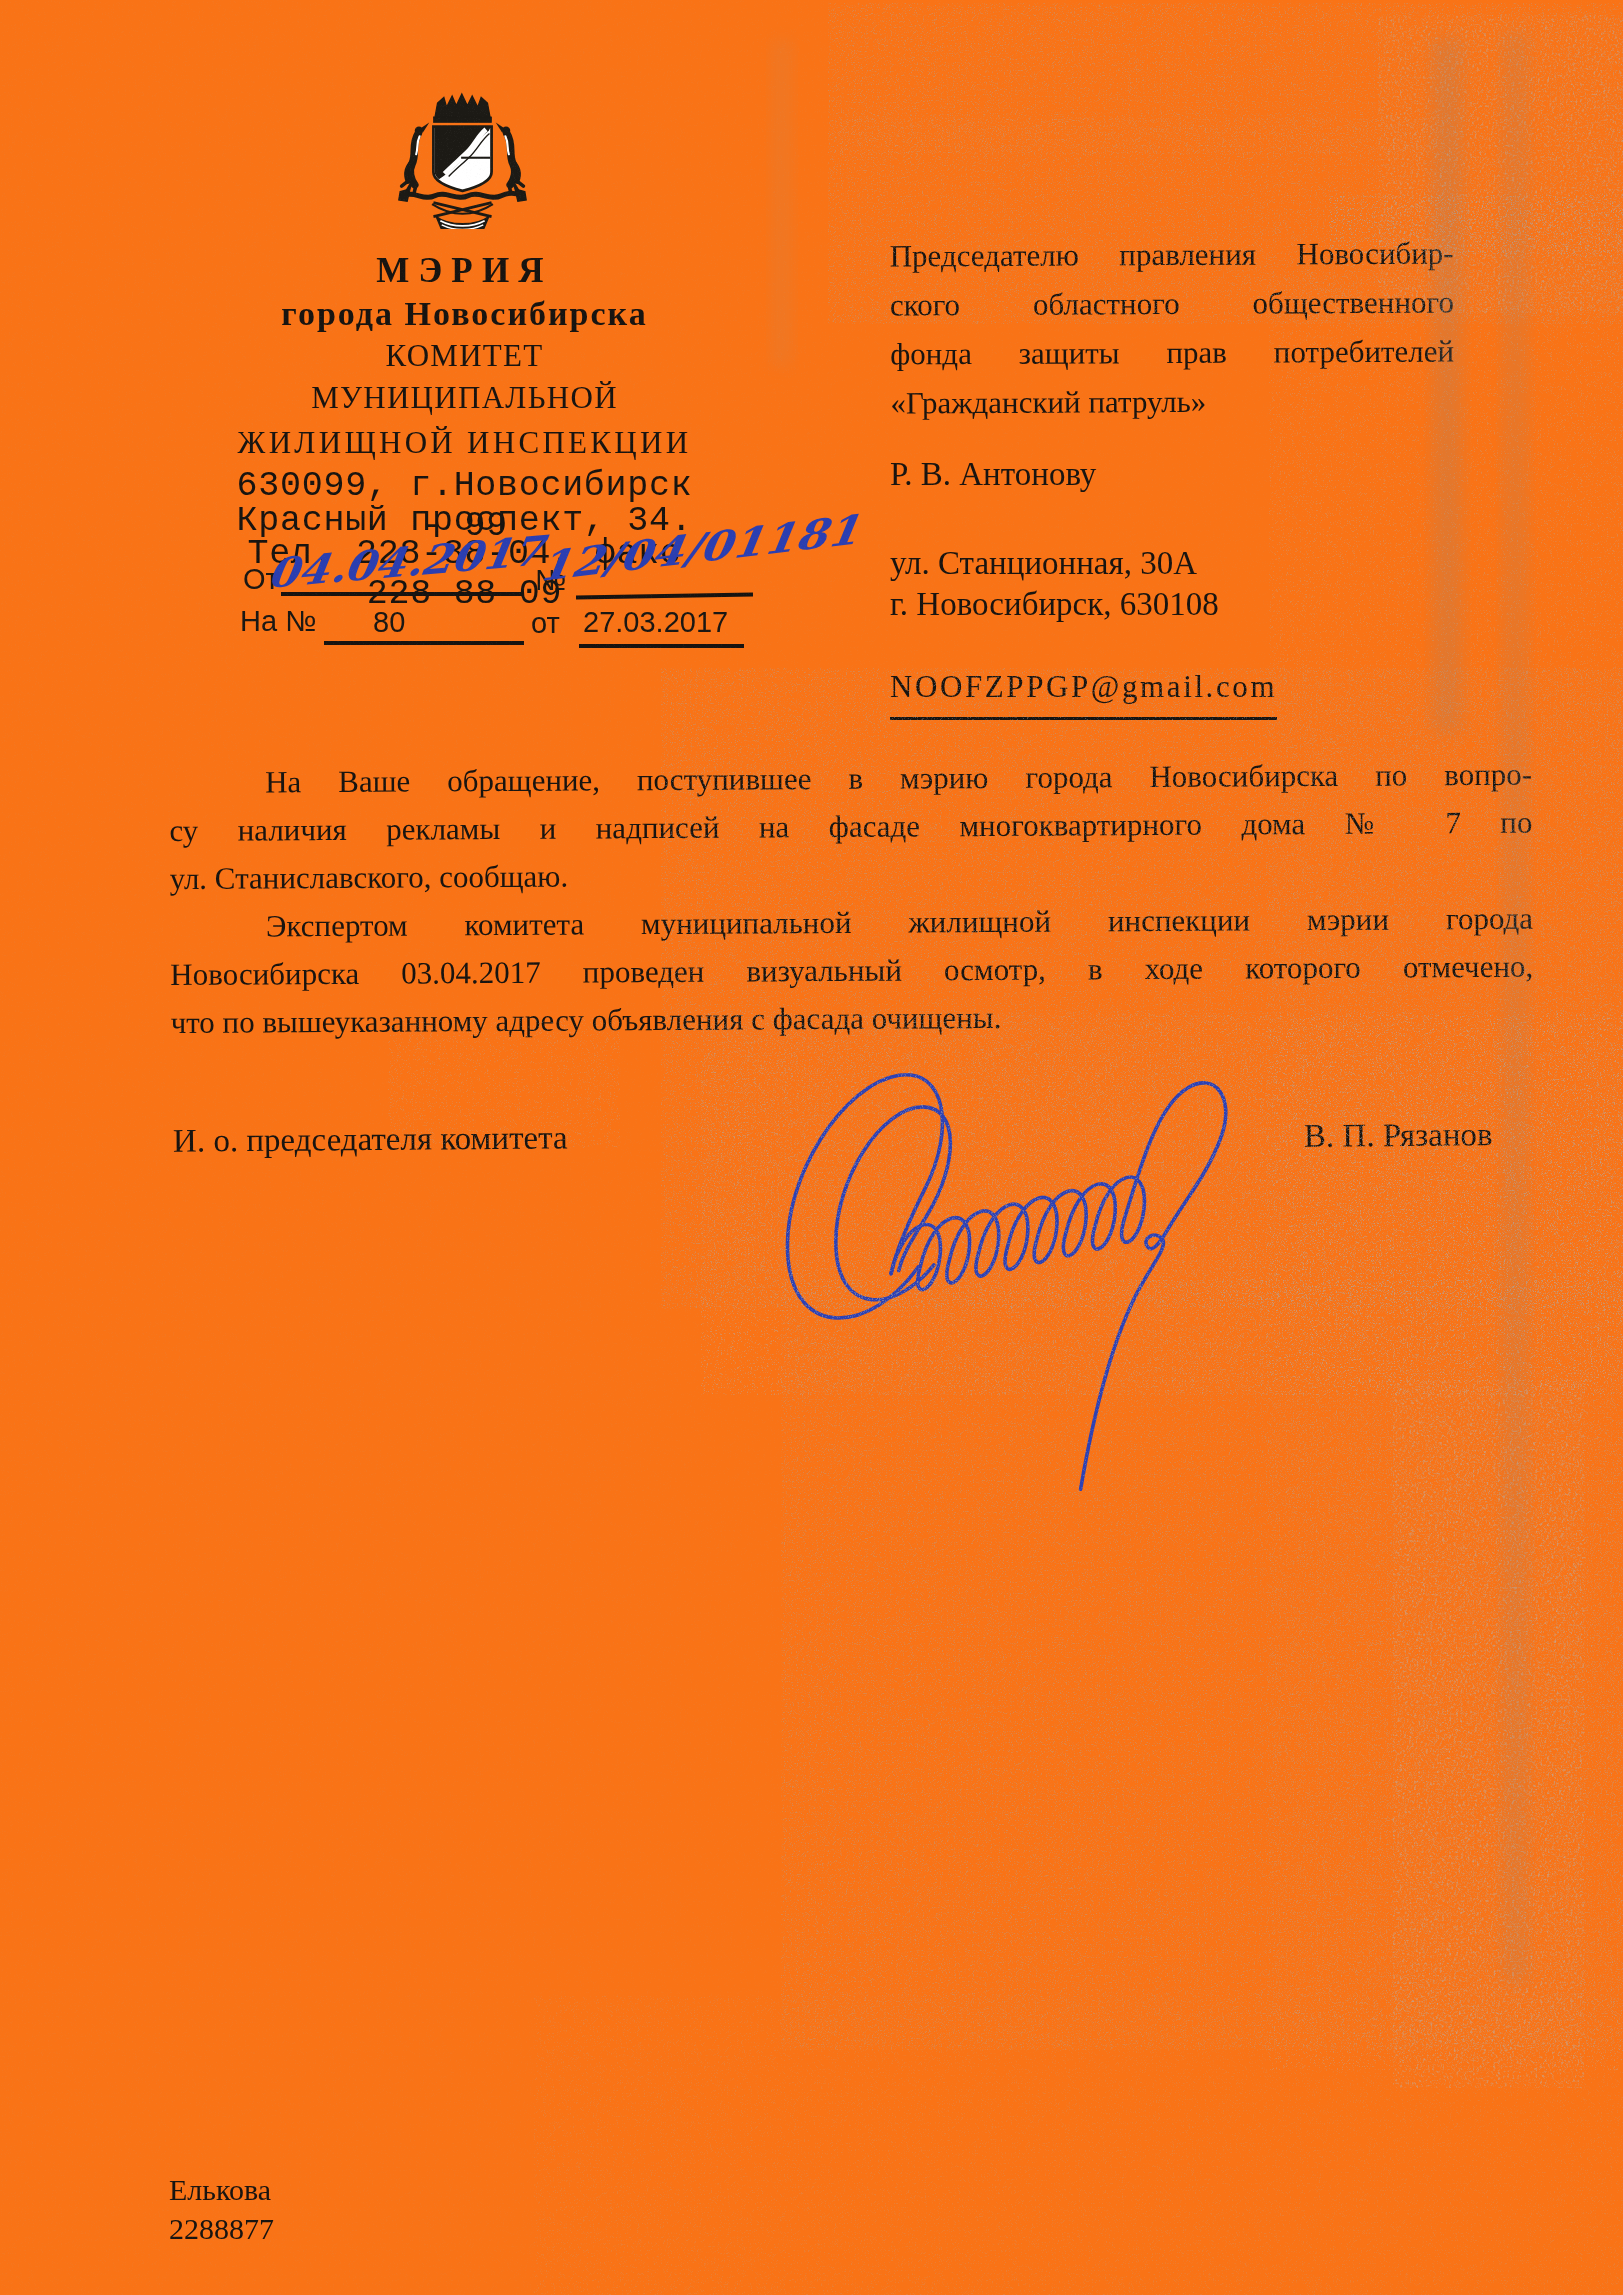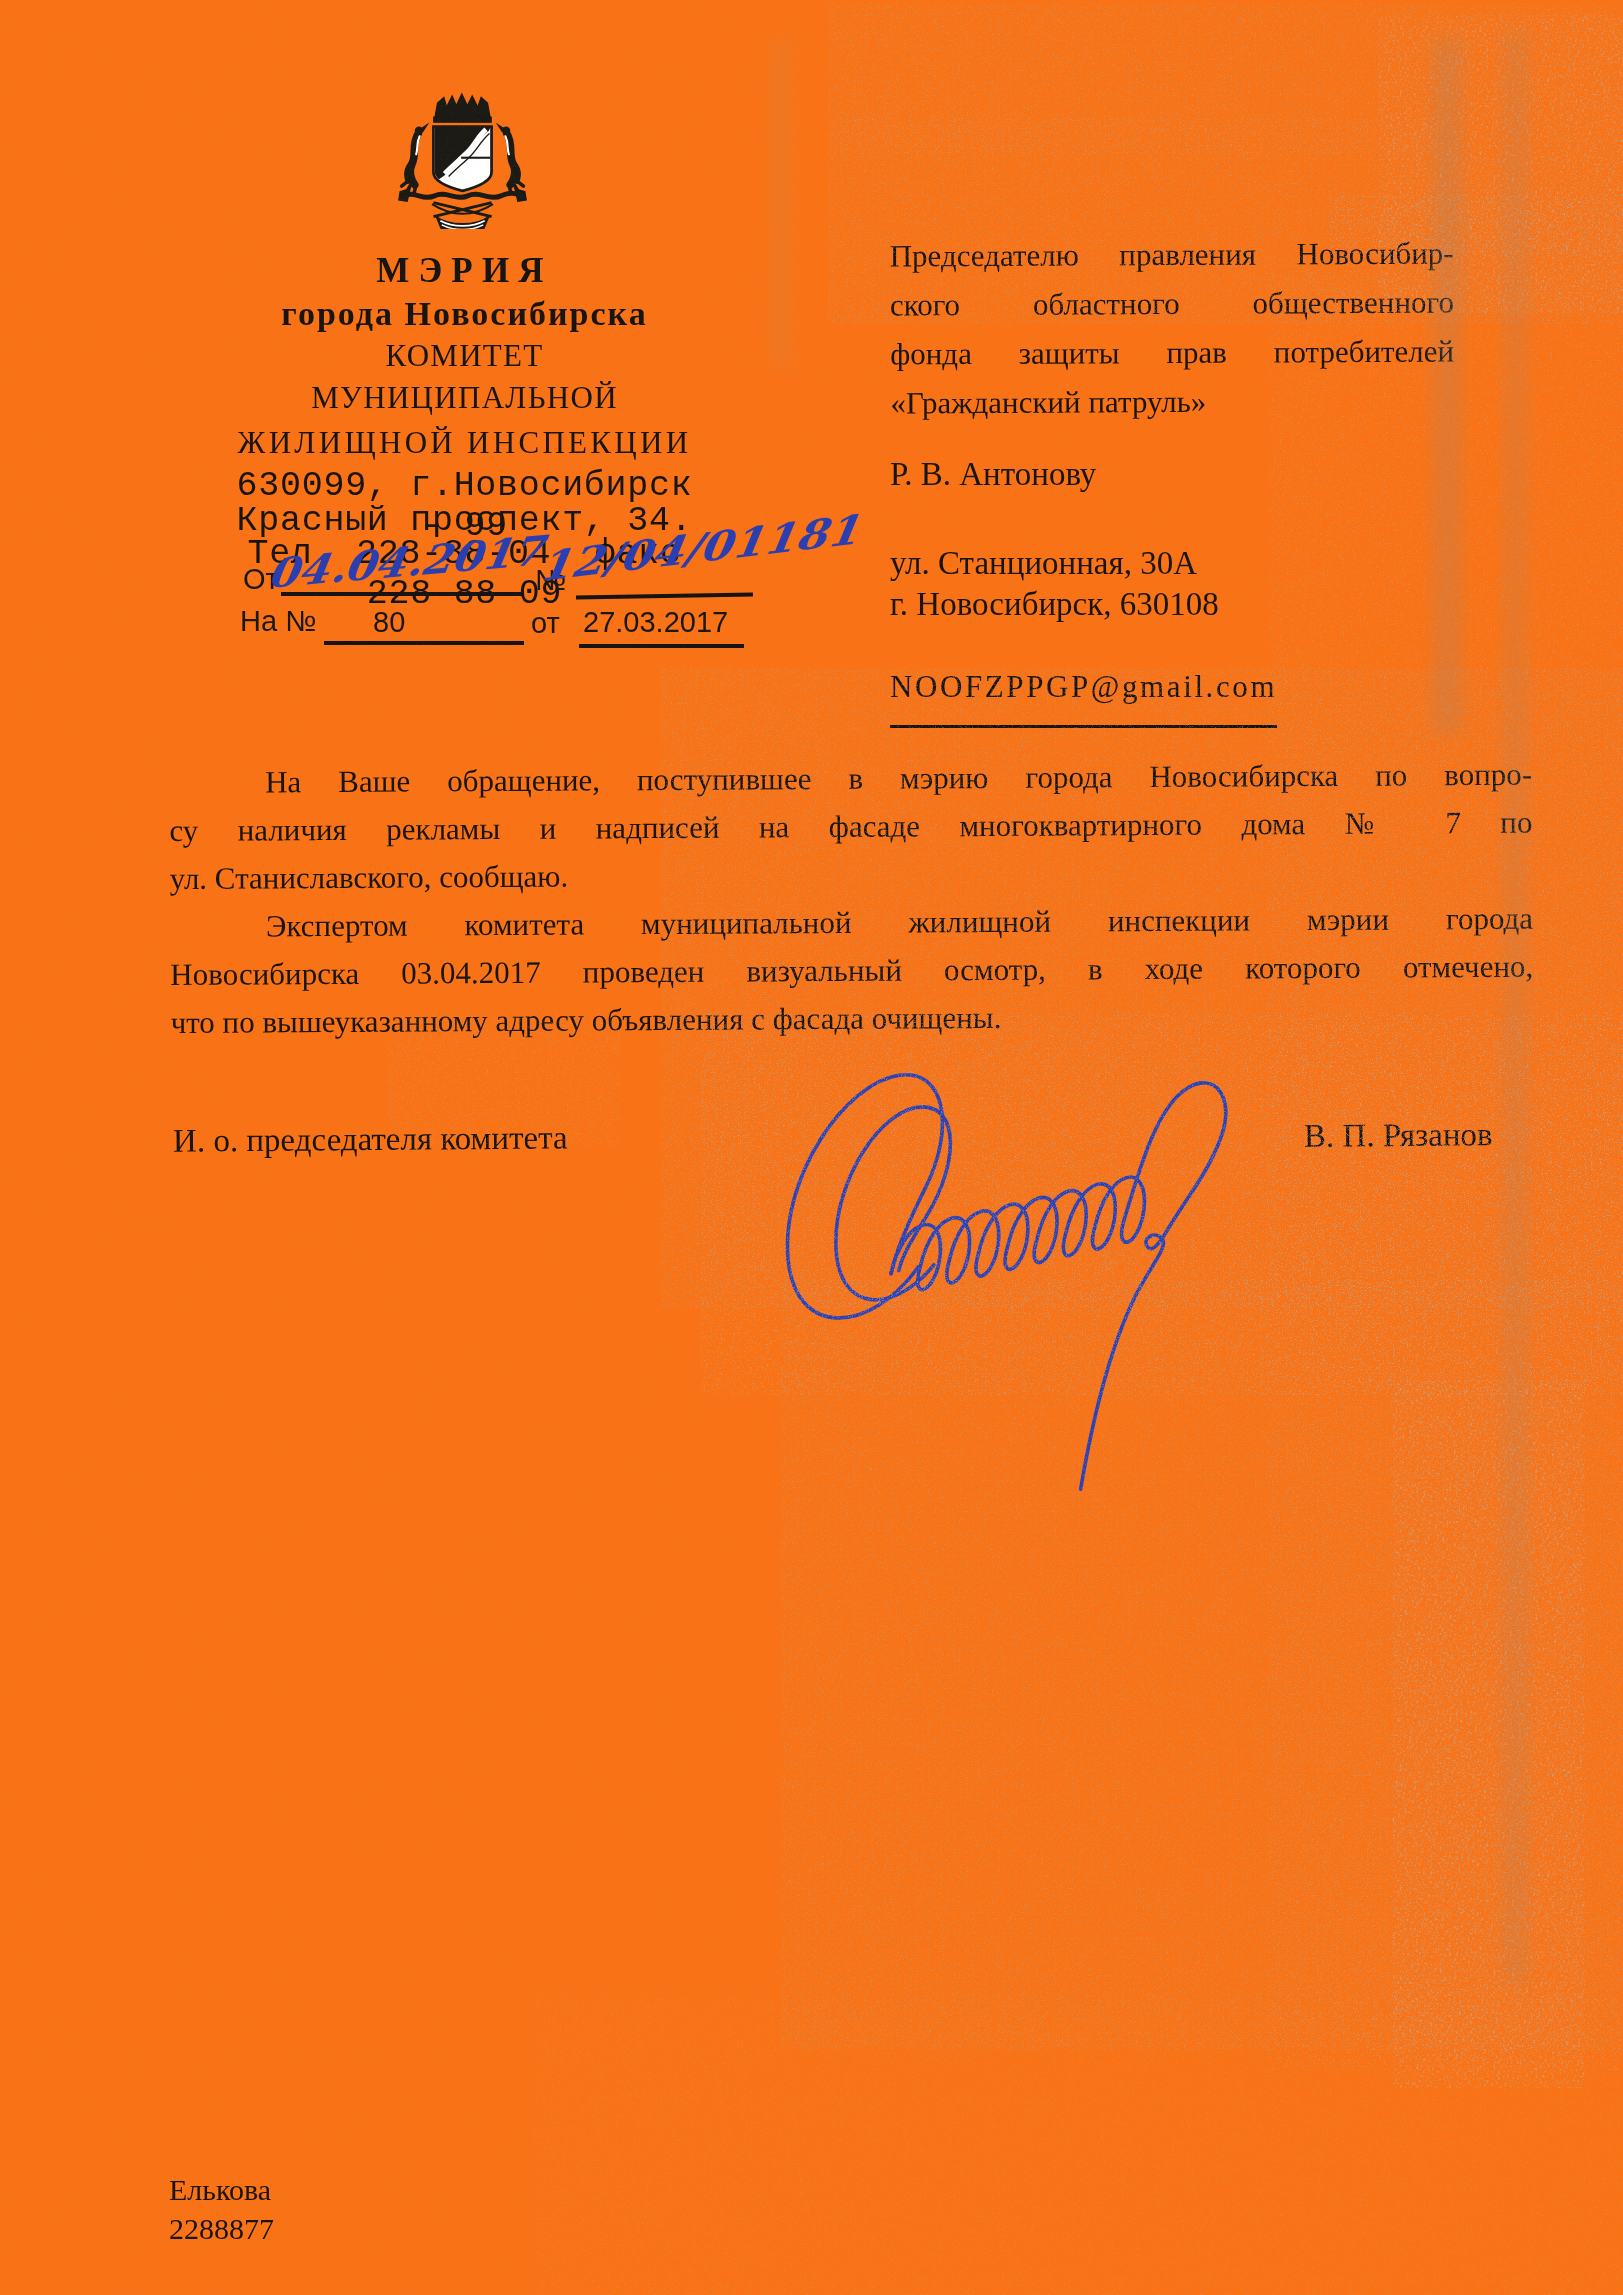--- a/index.html
+++ b/index.html
@@ -29,21 +29,21 @@
   .hand{
     font-family:"DejaVu Serif",serif;font-style:italic;font-weight:bold;
     color:#2b3eb0;white-space:nowrap;
   }
   
   .rcpt-line{font-size:31px;line-height:49px;text-align:justify;text-align-last:justify;}
   .rcpt-last{text-align:left;text-align-last:left;}
   
   .body-line{font-size:31px;height:48px;text-align:justify;text-align-last:justify;white-space:normal;}
   .body-end{text-align-last:left;}
-  .email{font-size:31px;letter-spacing:2.6px;border-bottom:3.9px solid #171310;padding-bottom:20px;}
+  .email{font-size:31px;letter-spacing:2.6px;border-bottom:3.9px solid #171310;padding-bottom:12px;}
   .serif50{font-size:33px;}
   .serif46{font-size:30px;}
   .noise-svg{position:absolute;left:0;top:0;pointer-events:none;}
 </style>
 </head>
 <body>
 
 <div class="page">
 
   <svg class="abs" style="left:393px;top:92px;" width="139" height="137" viewBox="0 0 200 198">

